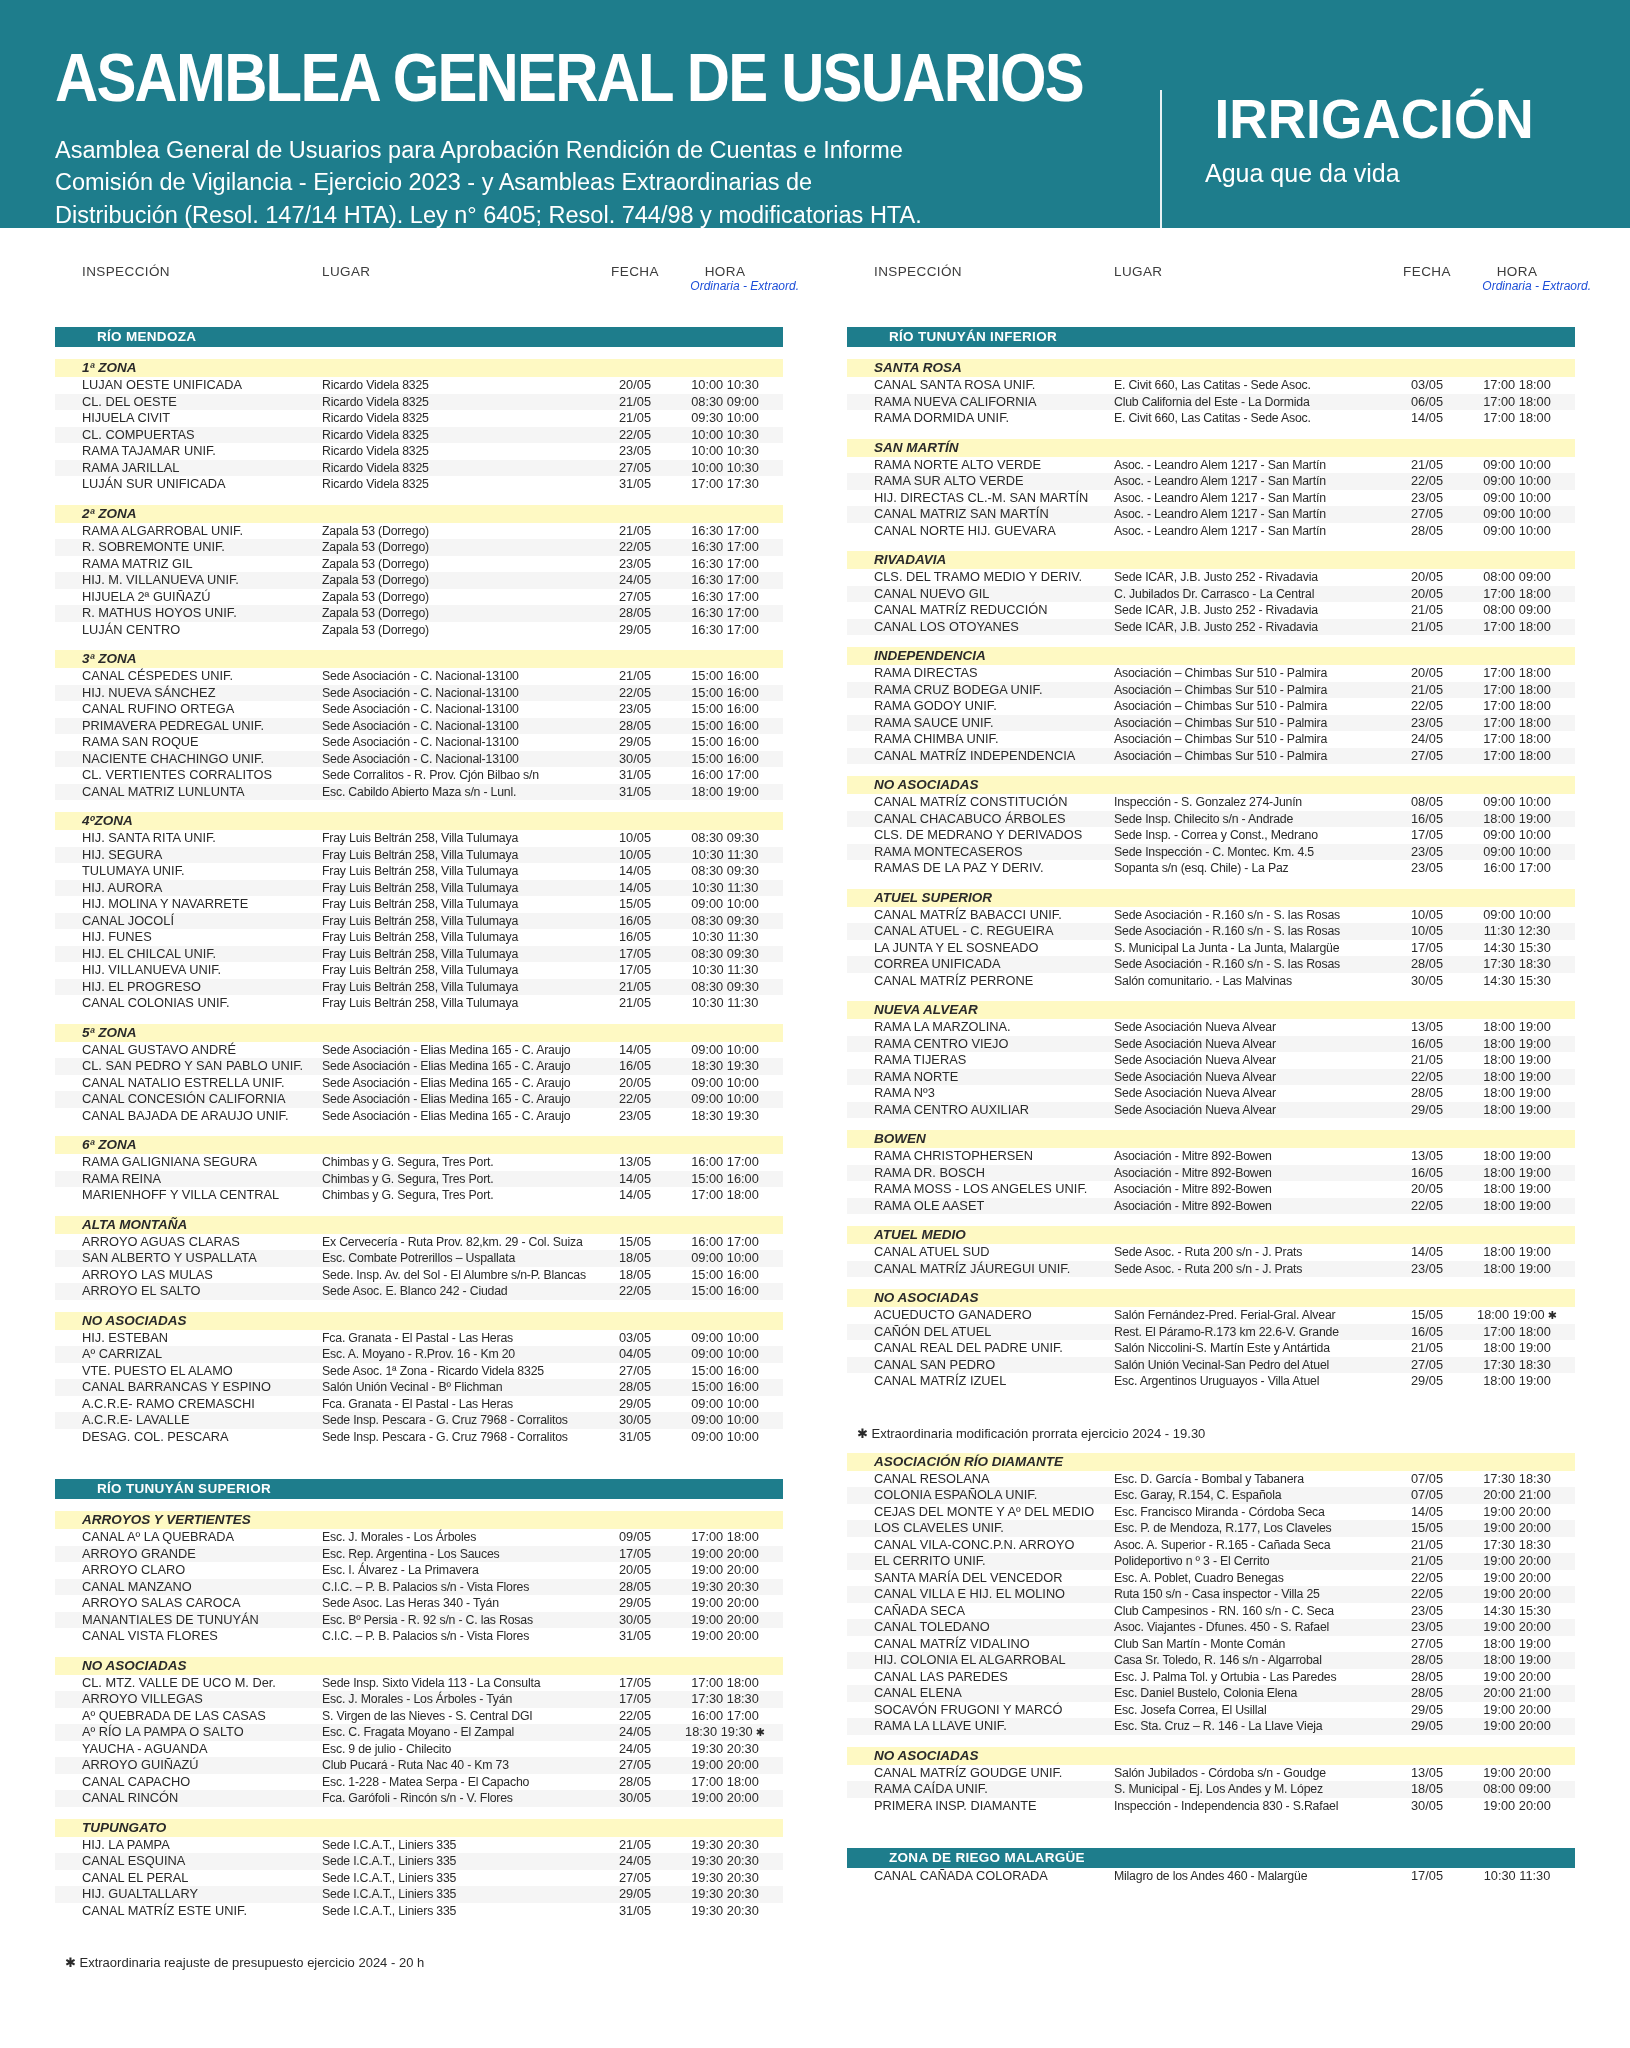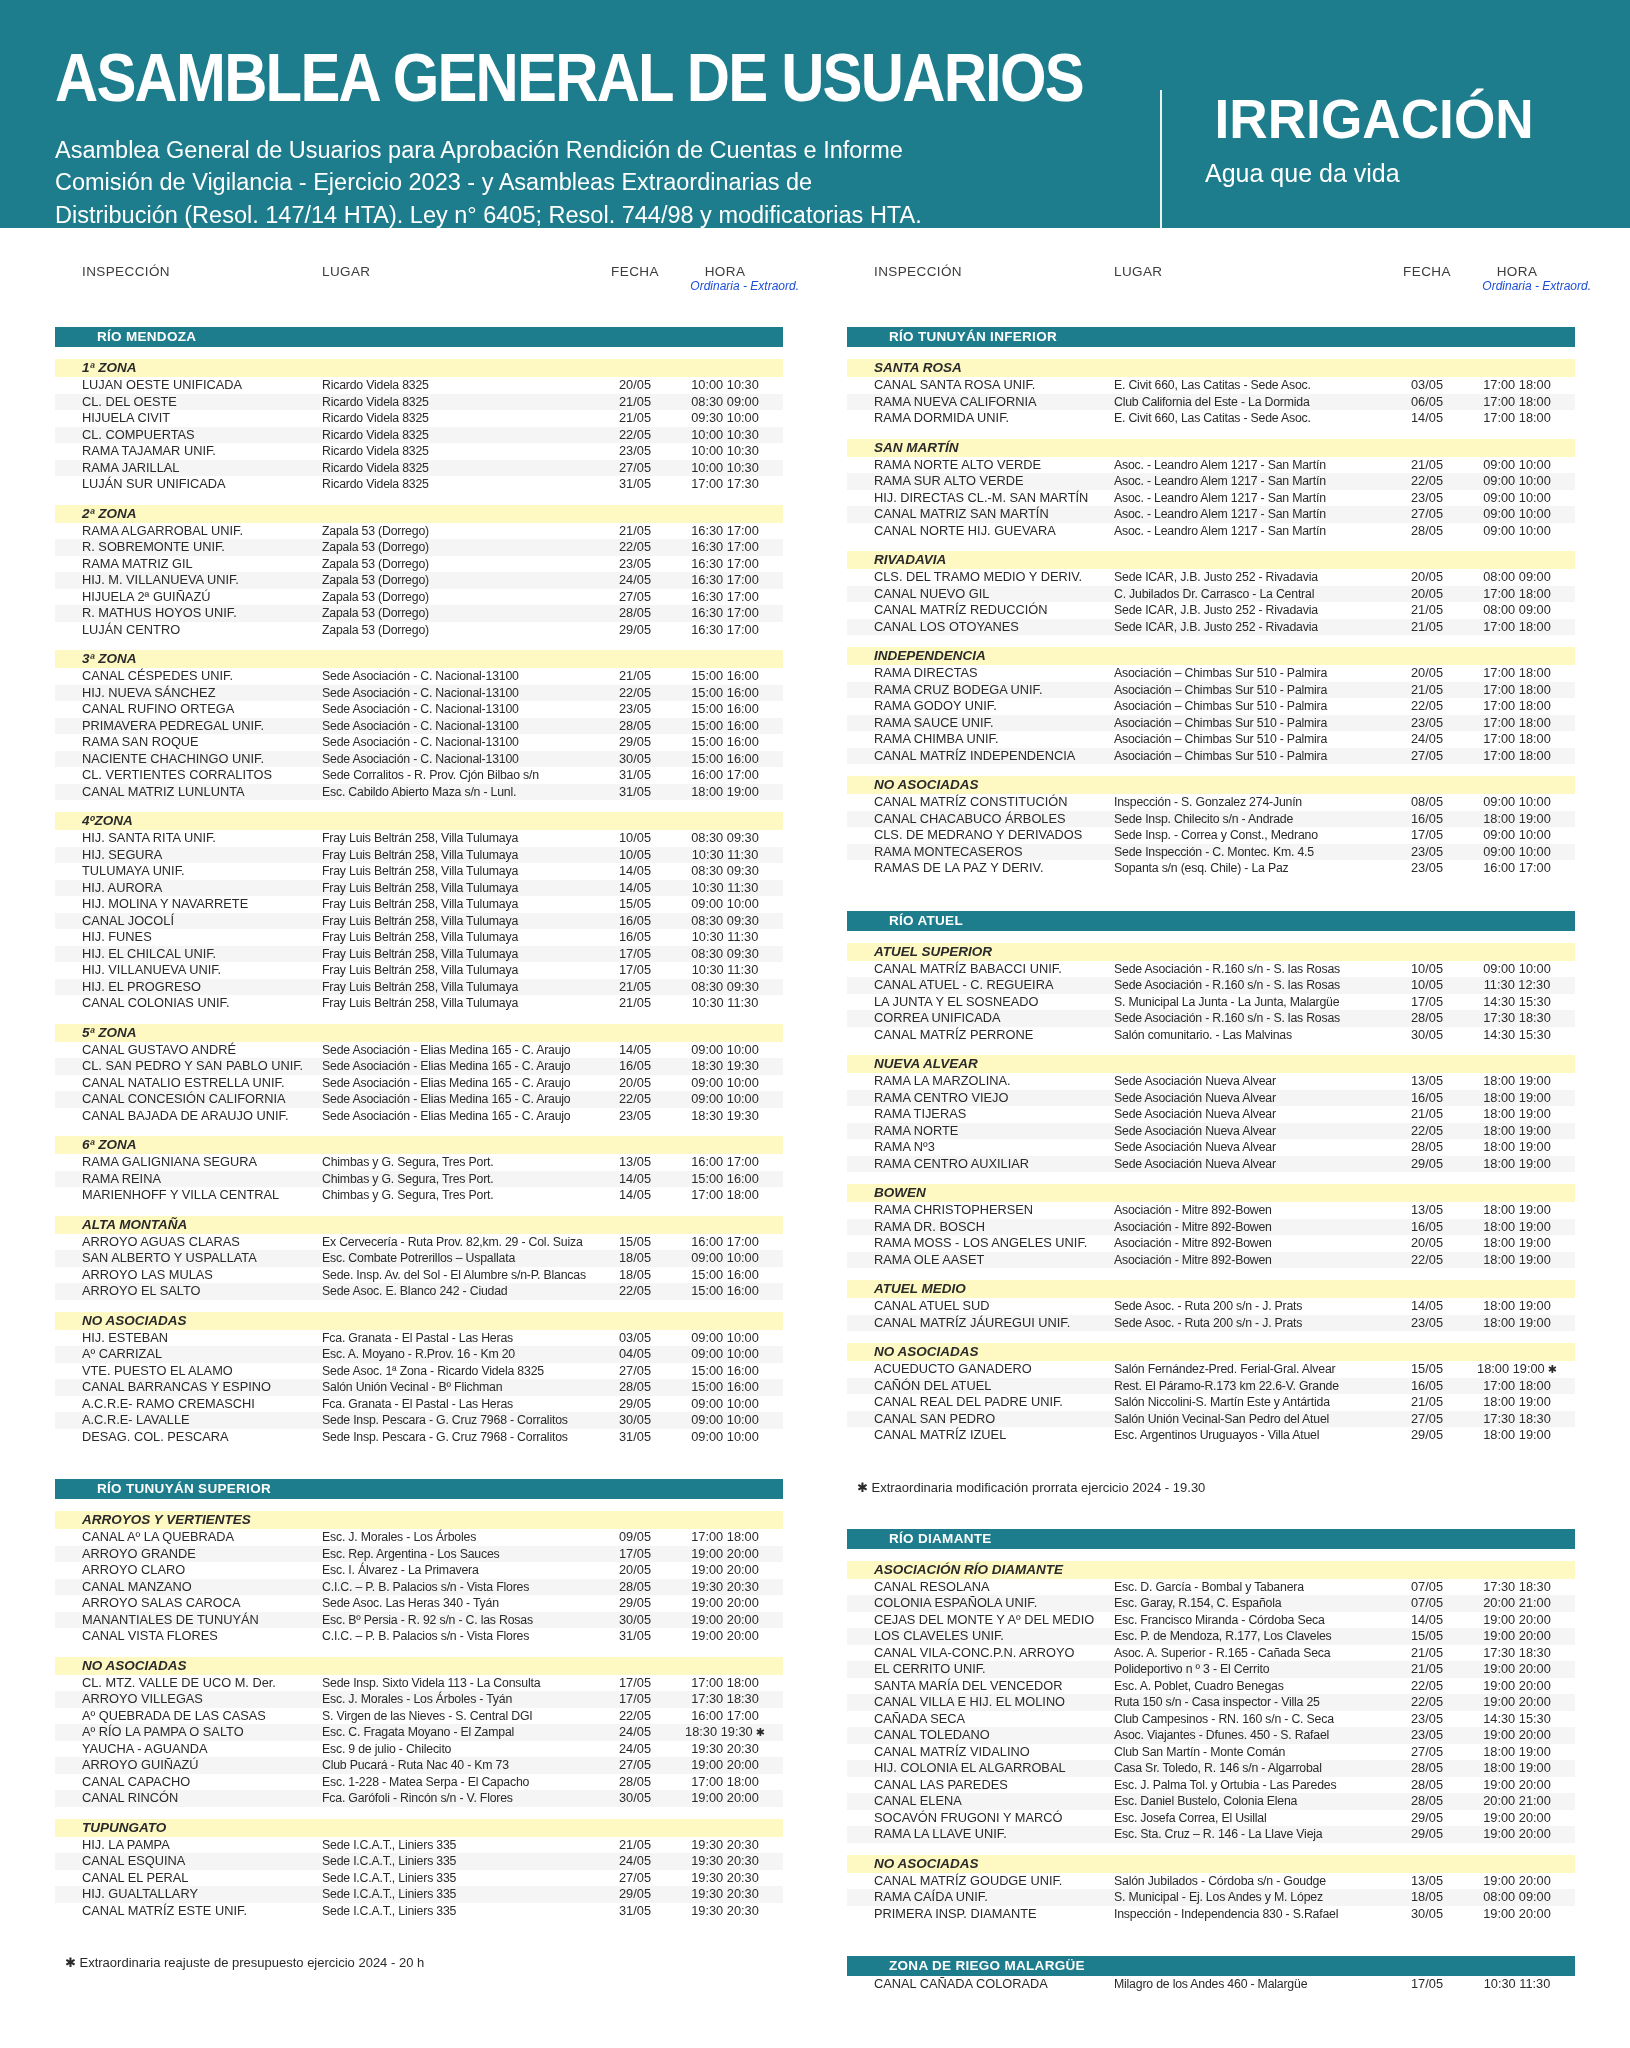--- a/index.html
+++ b/index.html
@@ -666,21 +666,20 @@
             <div class="c-lugar">Sede Inspección - C. Montec. Km. 4.5</div>
             <div class="c-fecha">23/05</div>
             <div class="c-hora">09:00 10:00</div>
           </div>
           <div class="row">
             <div class="c-insp">RAMAS DE LA PAZ Y DERIV.</div>
             <div class="c-lugar">Sopanta s/n (esq. Chile) - La Paz</div>
             <div class="c-fecha">23/05</div>
             <div class="c-hora">16:00 17:00</div>
           </div>
-          <div class="river">RÍO ATUEL</div>
           <div class="section-h">ATUEL SUPERIOR</div>
           <div class="row">
             <div class="c-insp">CANAL MATRÍZ BABACCI UNIF.</div>
             <div class="c-lugar">Sede Asociación - R.160 s/n - S. las Rosas</div>
             <div class="c-fecha">10/05</div>
             <div class="c-hora">09:00 10:00</div>
           </div>
           <div class="row alt">
             <div class="c-insp">CANAL ATUEL - C. REGUEIRA</div>
             <div class="c-lugar">Sede Asociación - R.160 s/n - S. las Rosas</div>
@@ -805,21 +804,20 @@
             <div class="c-fecha">27/05</div>
             <div class="c-hora">17:30 18:30</div>
           </div>
           <div class="row">
             <div class="c-insp">CANAL MATRÍZ IZUEL</div>
             <div class="c-lugar">Esc. Argentinos Uruguayos - Villa Atuel</div>
             <div class="c-fecha">29/05</div>
             <div class="c-hora">18:00 19:00</div>
           </div>
           <div class="note">✱  Extraordinaria modificación prorrata ejercicio 2024 - 19.30</div>
-          <div class="river">RÍO DIAMANTE</div>
           <div class="section-h">ASOCIACIÓN RÍO DIAMANTE</div>
           <div class="row">
             <div class="c-insp">CANAL RESOLANA</div>
             <div class="c-lugar">Esc. D. García - Bombal y Tabanera</div>
             <div class="c-fecha">07/05</div>
             <div class="c-hora">17:30  18:30</div>
           </div>
           <div class="row alt">
             <div class="c-insp">COLONIA ESPAÑOLA UNIF.</div>
             <div class="c-lugar">Esc. Garay, R.154, C. Española</div>

